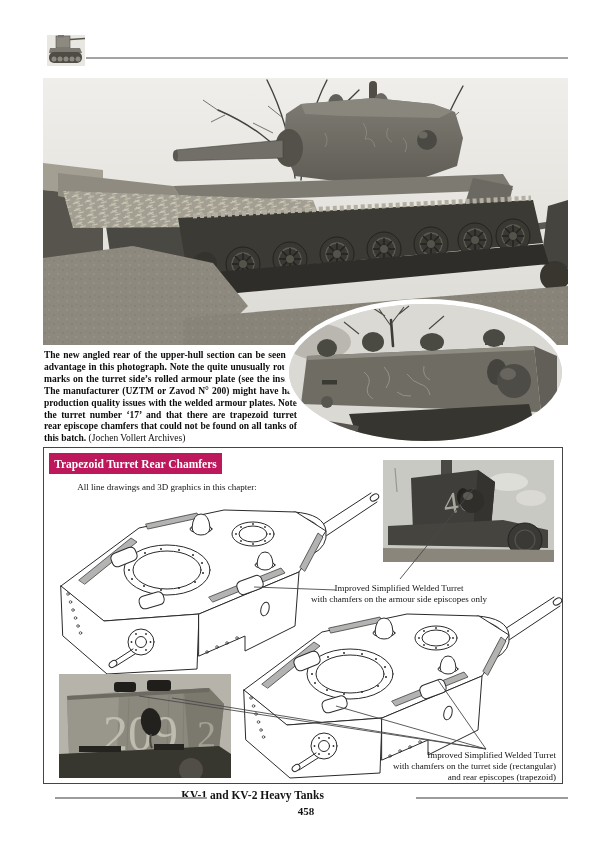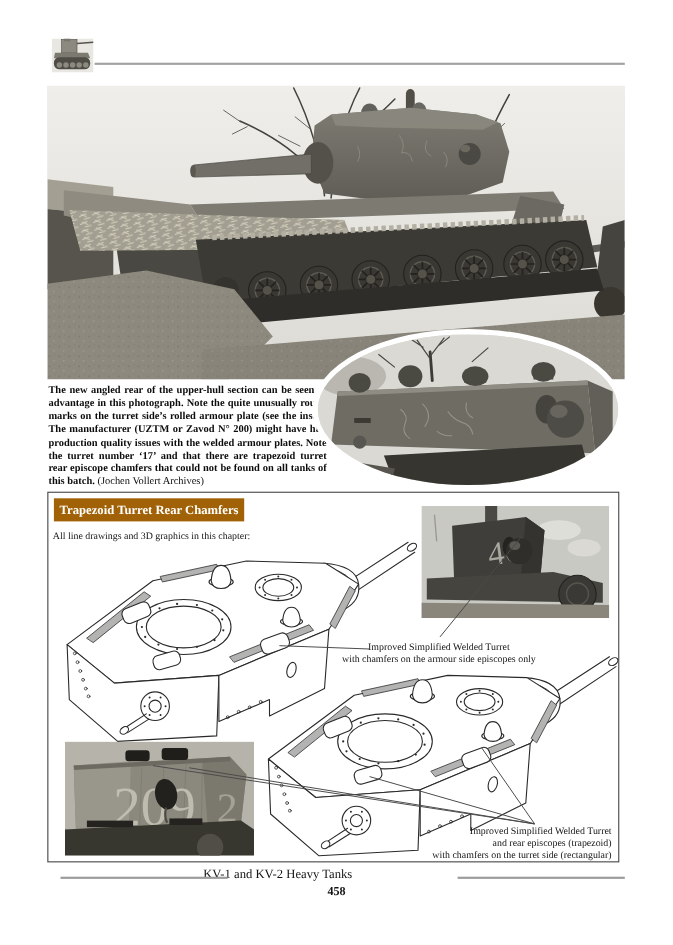--- a/index.html
+++ b/index.html
@@ -15,33 +15,33 @@
               border:5px solid #ffffff;overflow:hidden;box-sizing:border-box;background:#d9d8d3;z-index:3;}
   .inset-oval svg{display:block;width:273px;height:137px;}
   
   .caption{position:absolute;left:44px;top:350px;width:253px;margin:0;font-size:9.5px;line-height:11.9px;
            text-align:justify;color:#0c0c0c;}
   .cap-bold{font-weight:bold;}
   .cap-credit{font-weight:normal;}
   
   .chamfer-box{position:absolute;left:43px;top:447px;width:520px;height:337px;border:1.5px solid #454545;
                box-sizing:border-box;background:#fff;}
-  .box-title{position:absolute;left:5px;top:5px;width:173px;height:21px;background:#a16207;color:#fff;
+  .box-title{position:absolute;left:5px;top:5px;width:173px;height:21px;background:#be185d;color:#fff;
              display:flex;align-items:center;justify-content:center;font-weight:bold;font-size:11.5px;}
-  .box-credit{position:absolute;left:4px;top:33px;width:200px;text-align:left;font-size:9px;line-height:12.5px;color:#141414;}
+  .box-credit{position:absolute;left:23px;top:33px;width:200px;text-align:center;font-size:9px;line-height:12.5px;color:#141414;}
   .drawing-1{position:absolute;left:5px;top:18px;width:335px;height:215px;}
   .drawing-2{position:absolute;left:188px;top:122px;width:335px;height:215px;}
   .photo-46{position:absolute;left:339px;top:12px;width:171px;height:102px;overflow:hidden;}
   .photo-209{position:absolute;left:15px;top:226px;width:172px;height:104px;overflow:hidden;}
   .annotation{font-size:9px;line-height:11px;color:#141414;}
   .annotation-top{position:absolute;left:253px;top:135px;width:204px;text-align:center;}
   .annotation-bottom{position:absolute;right:6px;top:302px;width:220px;text-align:right;}
   .leader-lines{position:absolute;left:0;top:0;width:520px;height:337px;pointer-events:none;}
   
-  .footer-title{position:absolute;left:0;top:789px;width:505px;text-align:center;font-size:11.5px;color:#141414;}
+  .footer-title{position:absolute;left:0;top:789px;width:505px;text-align:center;font-size:11.5px;color:#141414;font-weight:bold;}
   .footer-rule{position:absolute;top:797px;height:1.5px;background:#9c9c9c;width:152px;}
   .footer-rule.left{left:55px;} .footer-rule.right{left:416px;}
   .page-number{position:absolute;left:0;top:805px;width:612px;text-align:center;font-size:11px;font-weight:bold;color:#141414;}
   .defs-holder{position:absolute;width:0;height:0;overflow:hidden;}
 </style>
 </head>
 <body>
 
 <div class="page">
 
@@ -362,22 +362,22 @@
       </svg>
     </div>
 
     <div class="annotation annotation-top">
       <div>Improved Simplified Welded Turret</div>
       <div>with chamfers on the armour side episcopes only</div>
     </div>
 
     <div class="annotation annotation-bottom">
       <div>Improved Simplified Welded Turret</div>
+      <div>with chamfers on the turret side (rectangular)</div>
       <div>and rear episcopes (trapezoid)</div>
-      <div>with chamfers on the turret side (rectangular)</div>
     </div>
 
     <svg class="leader-lines" viewBox="0 0 520 337">
       <g stroke="#4a4a4a" stroke-width="0.9" fill="none">
         <path d="M210,139 L292,142"></path>
         <path d="M356,131 L430,40"></path>
         <path d="M95,248 L442,301"></path>
         <path d="M128,250 L442,301"></path>
         <path d="M292,258 L442,301"></path>
         <path d="M394,232 L442,301"></path>

